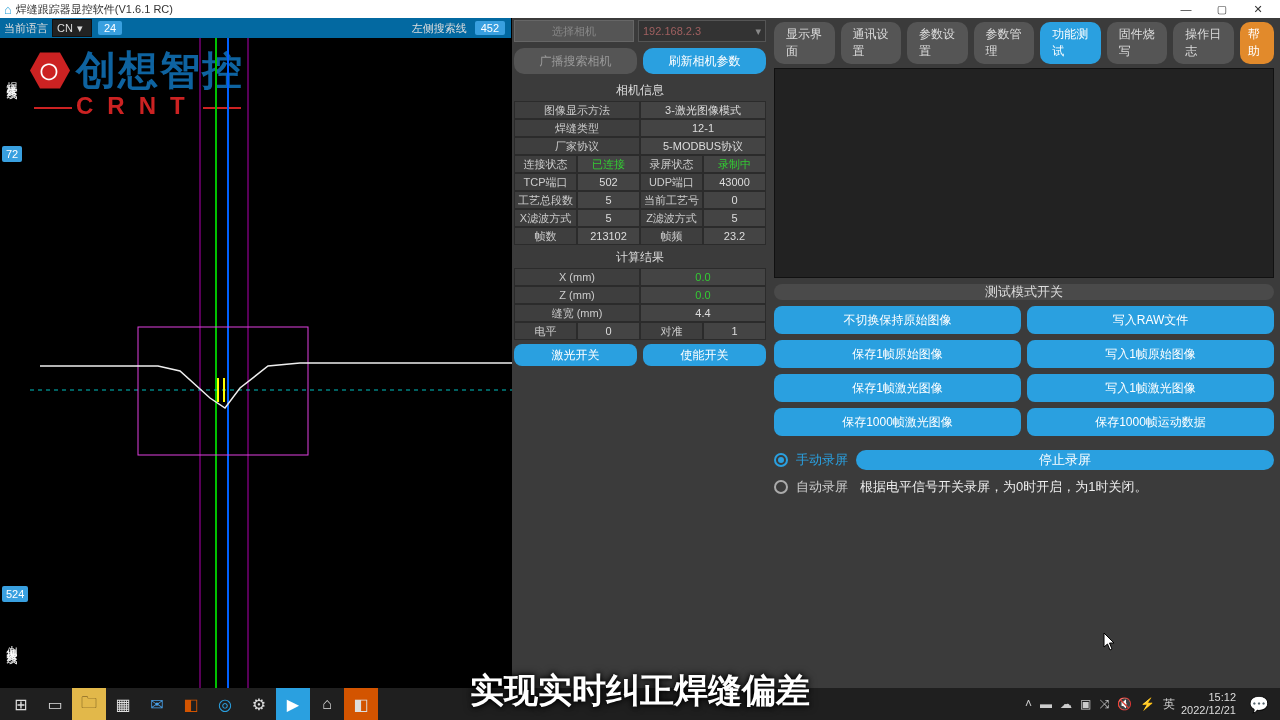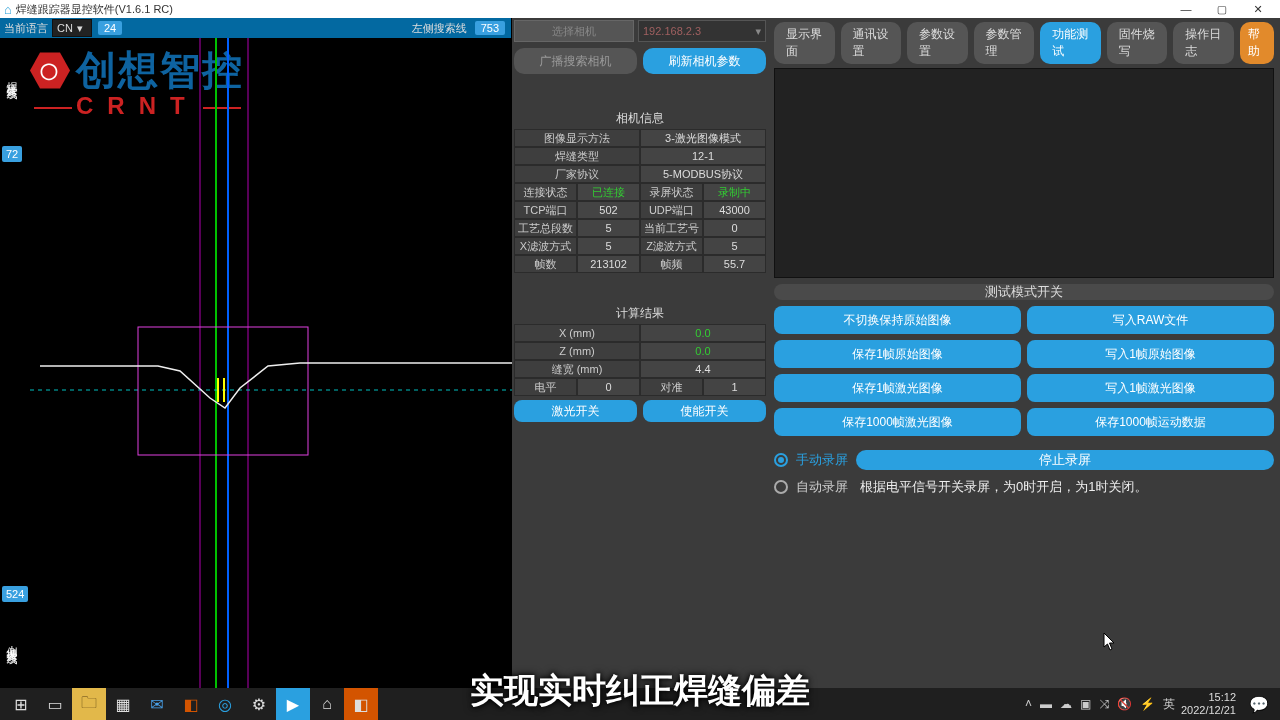--- a/index.html
+++ b/index.html
@@ -103,21 +103,20 @@
     color:#9a9a9a; font-size:12px;
   }
   .btn-blue {
     flex:1; height:26px; background:#2aa0e0; border-radius:10px;
     display:flex; align-items:center; justify-content:center;
     color:#fff; font-size:12px; cursor:pointer;
   }
   .sectionhdr {
     text-align:center; color:#ddd; font-size:12px;
     padding:4px 0 2px 0;
-    margin-top:28px;
   }
   .kvgrid { display:grid; grid-template-columns: 1fr 1fr 1fr 1fr; }
   .kvgrid.two { grid-template-columns: 1fr 1fr; }
   .cell {
     border:1px solid #2b2b2b; background:#444;
     height:18px; display:flex; align-items:center; justify-content:center;
     font-size:11px; color:#ddd;
   }
   .cell.lbl { background:#3e3e3e; color:#ccc; }
   .cell.green { color:#3c3; }
@@ -196,21 +195,21 @@
   <div class="viewer">
     <div class="topstrip">
       <span class="lbl">当前语言</span>
       <span class="drop">
           <span>CN</span>
           <span style="margin-left:4px">▾</span>
         </span>
       <span class="num" style="margin-left:6px">24</span>
       <span style="flex:1"></span>
       <span class="lbl">左侧搜索线</span>
-      <span class="num" style="margin-left:4px; margin-right:6px">753</span>
+      <span class="num" style="margin-left:4px; margin-right:6px">452</span>
     </div>
 
     <span class="sidebadge" style="top:128px">72</span>
     <span class="sidebadge" style="top:568px">524</span>
     <span class="vertlabel" style="top:55px">焊接索线</span>
     <span class="vertlabel" style="top:618px">上侧搜索线</span>
 
     <div class="logo">
       <div class="cn">
           <span class="hex"></span>
@@ -270,21 +269,21 @@
         <div class="cell">5</div>
         <div class="cell lbl">当前工艺号</div>
         <div class="cell">0</div>
         <div class="cell lbl">X滤波方式</div>
         <div class="cell">5</div>
         <div class="cell lbl">Z滤波方式</div>
         <div class="cell">5</div>
         <div class="cell lbl">帧数</div>
         <div class="cell">213102</div>
         <div class="cell lbl">帧频</div>
-        <div class="cell">55.7</div>
+        <div class="cell">23.2</div>
       </div>
     <div class="sectionhdr">计算结果</div>
     <div class="kvgrid two" id="result2">
         <div class="cell lbl">X (mm)</div>
         <div class="cell green">0.0</div>
         <div class="cell lbl">Z (mm)</div>
         <div class="cell green">0.0</div>
         <div class="cell lbl">缝宽 (mm)</div>
         <div class="cell">4.4</div>
       </div>

